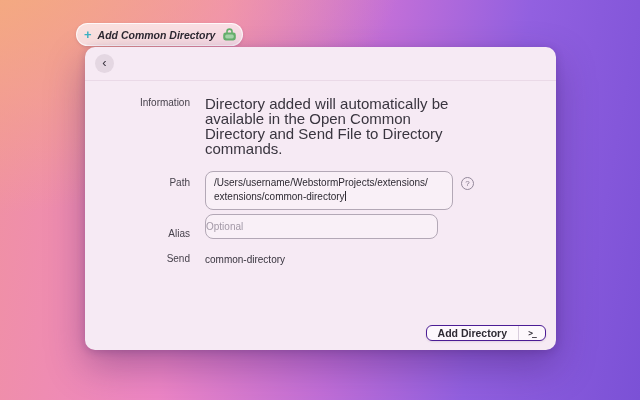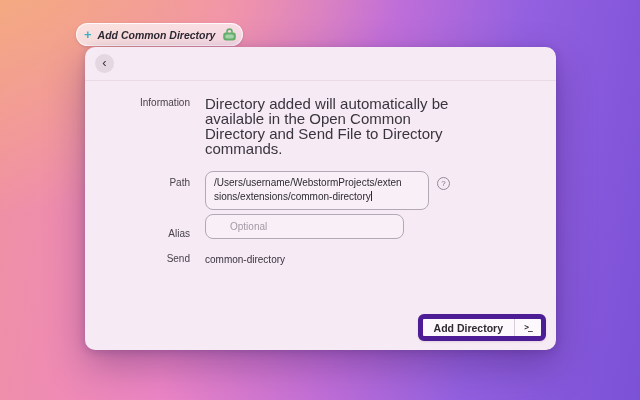--- a/index.html
+++ b/index.html
@@ -94,21 +94,21 @@
   .info-text {
     width: 256px;
     font-size: 15px;
     line-height: 15px;
     color: #39353f;
   }
 
   .row-path { margin-bottom: 4px; }
   .row-path .form-label { padding-top: 6px; }
   .path-box {
-    width: 224px;
+    width: 248px;
     min-height: 38px;
     border: 1px solid #b3a8b6;
     border-radius: 8px;
     background: rgba(255,255,255,0.30);
     padding: 4px 24px 5px 8px;
     font-size: 10px;
     line-height: 14px;
     color: #2e2a33;
     word-break: break-all;
   }
@@ -126,26 +126,26 @@
     border-radius: 50%;
     color: #7e7386;
     font-size: 8px;
     line-height: 11px;
     text-align: center;
     flex: 0 0 13px;
   }
 
   .row-alias { align-items: flex-end; margin-bottom: 14px; }
   .alias-input {
-    width: 199px;
+    width: 233px;
     height: 25px;
     border: 1px solid #b3a8b6;
     border-radius: 8px;
     background: rgba(255,255,255,0.30);
-    padding: 0 24px;
+    padding: 0 0;
     font-family: "Liberation Sans", sans-serif;
     font-size: 10px;
     color: #2e2a33;
     outline: none;
   }
   .alias-input::placeholder { color: #a399a7; }
 
   .name-value {
     font-size: 10px;
     color: #38343e;
@@ -154,25 +154,25 @@
 
   
   .window-footer {
     position: absolute;
     right: 10px; bottom: 9px;
   }
   .split-button {
     display: flex;
     align-items: stretch;
     background: #fdf8fc;
-    border: 5px solid #4c1d95;
+    border: 1px solid #4c1d95;
     border-radius: 6px;
     overflow: hidden;
     box-shadow: 0 1px 2px rgba(80,40,90,0.12);
-    height: 27px;
+    height: 16px;
   }
   .split-main {
     padding: 0 11px;
     display: flex; align-items: center;
     font-size: 10.5px;
     font-weight: 600;
     color: #2e2a33;
     white-space: nowrap;
   }
   .split-divider { width: 1px; background: #d9cedd; }

